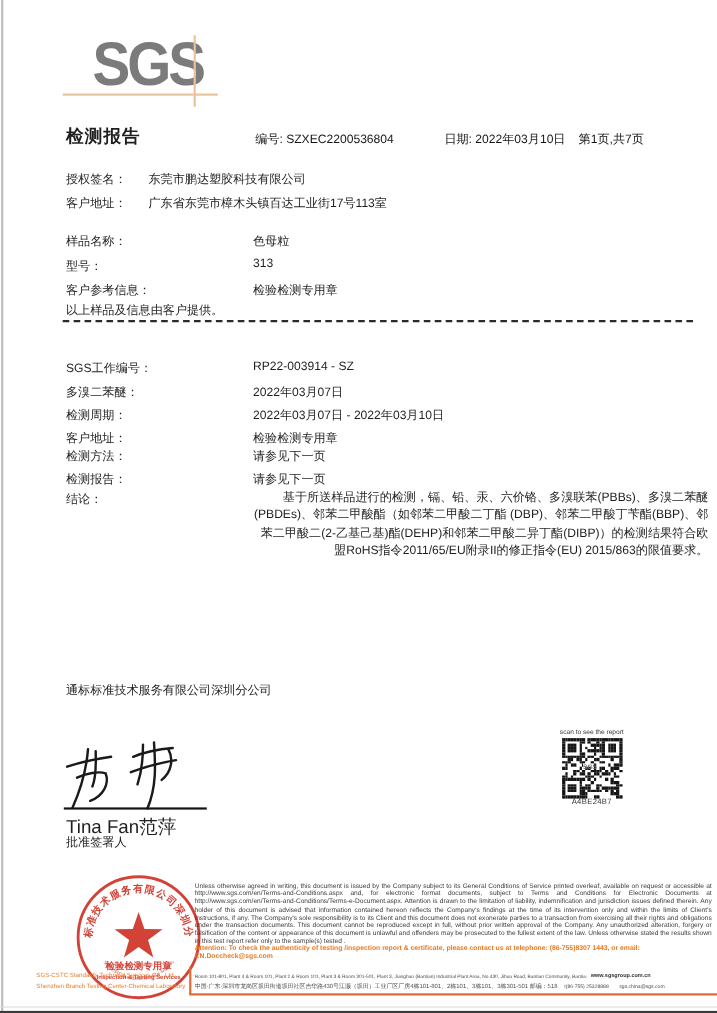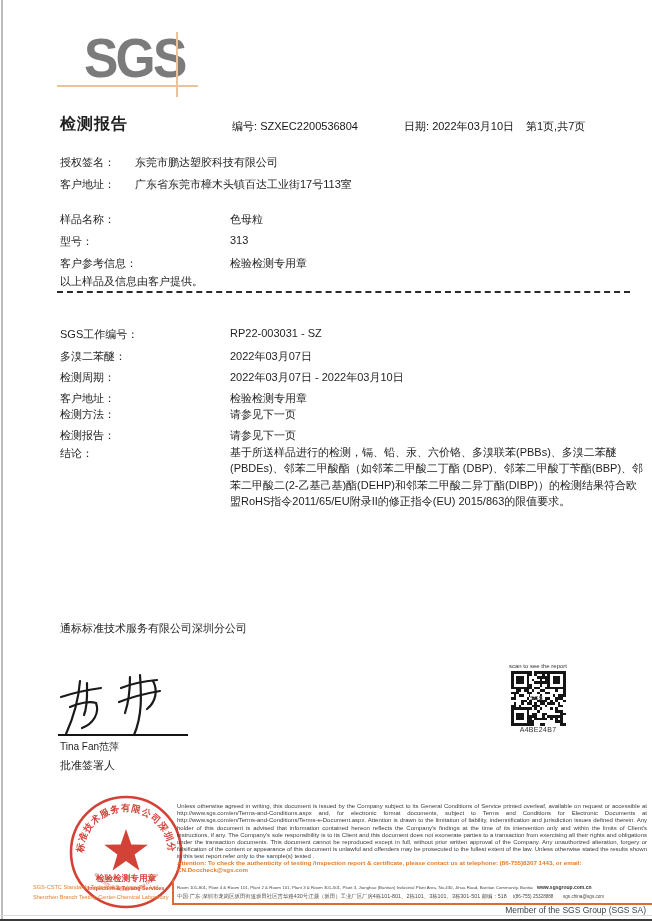--- a/index.html
+++ b/index.html
@@ -21,25 +21,25 @@
   .hmeta{top:119px;font-size:11px;color:#161616;}
 
   .row{position:absolute;left:60px;font-size:11px;color:#1f1f1f;white-space:nowrap;}
   .val-a{position:absolute;left:75px;white-space:nowrap;}   
   .val-b{position:absolute;left:170px;white-space:nowrap;}  
   .lbl{white-space:nowrap;}
 
   .dash{left:57px;top:291px;width:573px;border-top:2px dashed #2a2a2a;height:0;}
 
   .conclusion{left:230px;top:444px;width:414px;font-size:11px;line-height:16.3px;
-              color:#1f1f1f;text-align:left;}
+              color:#1f1f1f;text-align:right;}
 
   .sig-company{left:60px;top:621px;font-size:11px;line-height:15px;}
   .sig-line{left:58px;top:734px;width:130px;height:2px;background:#141414;}
-  .sig-name{left:60px;top:740px;font-size:10px;}
+  .sig-name{left:60px;top:740px;font-size:17px;}
   .sig-role{left:60px;top:758px;font-size:11px;}
 
   
   .qr-wrap{left:499px;top:663px;width:78px;text-align:center;}
   .qr-caption{font-size:6px;color:#333;margin-bottom:2px;}
   .qr-box{position:relative;width:54px;height:54px;margin:0 auto;background:#fff;}
   .qr-box div{position:absolute;width:2.6px;height:2.6px;background:#151515;}
   .qr-center{position:absolute;left:19px;top:23px;width:16px;height:8px;background:#fff;
              font-size:6px;font-weight:700;color:#6b6b6b;line-height:8px;z-index:2;}
   .qr-code-text{font-size:7px;color:#333;margin-top:1px;letter-spacing:.3px;}
@@ -99,21 +99,21 @@
   <div class="row" style="top:256px;">
     <span class="lbl">客户参考信息：</span>
     <span class="val-b">检验检测专用章</span>
   </div>
   <div class="row" style="top:274px;">以上样品及信息由客户提供。</div>
 
   <div class="abs dash"></div>
 
   <div class="row" style="top:327px;">
     <span class="lbl">SGS工作编号：</span>
-    <span class="val-b">RP22-003031 - SZ</span>
+    <span class="val-b">RP22-003914 - SZ</span>
   </div>
   <div class="row" style="top:349px;">
     <span class="lbl">多溴二苯醚：</span>
     <span class="val-b">2022年03月07日</span>
   </div>
   <div class="row" style="top:370px;">
     <span class="lbl">检测周期：</span>
     <span class="val-b">2022年03月07日 - 2022年03月10日</span>
   </div>
   <div class="row" style="top:391px;">
@@ -424,17 +424,16 @@
   <div class="abs attention">Attention: To check the authenticity of testing /inspection report &amp; certificate, please contact us at telephone: (86-755)8307 1443, or email: CN.Doccheck@sgs.com</div>
 
   <div class="addr" style="left:177px;top:885px;width:356px;font-size:4.4px;">Room 101-801, Plant 4 &amp; Room 101, Plant 2 &amp; Room 101, Plant 3 &amp; Room 301-501, Plant 3, Jianghao (Bantian) Industrial Plant Area, No.430, Jihua Road, Bantian Community, Bantian Street, Longgang District, Shenzhen, Guangdong, China 518129</div>
   <div class="addr" style="left:537px;top:884px;width:100px;font-size:5px;font-weight:700;color:#333;">www.sgsgroup.com.cn</div>
   <div class="addr" style="left:177px;top:893px;width:330px;font-size:5.4px;">中国·广东·深圳市龙岗区坂田街道坂田社区吉华路430号江灏（坂田）工业厂区厂房4栋101-801、2栋101、3栋101、3栋301-501  邮编：518129</div>
   <div class="addr" style="left:513px;top:894px;width:48px;font-size:4.6px;">t(86-755) 25328888</div>
   <div class="addr" style="left:563px;top:894px;width:80px;font-size:4.6px;">sgs.china@sgs.com</div>
 
   <div class="abs vline-orange"></div>
   <div class="abs hline-orange"></div>
-  <div class="abs member">Member of the SGS Group (SGS SA)</div>
 
   <div class="abs edge-bottom-light"></div>
   <div class="abs edge-bottom"></div>
 </div>
 
 </body></html>

